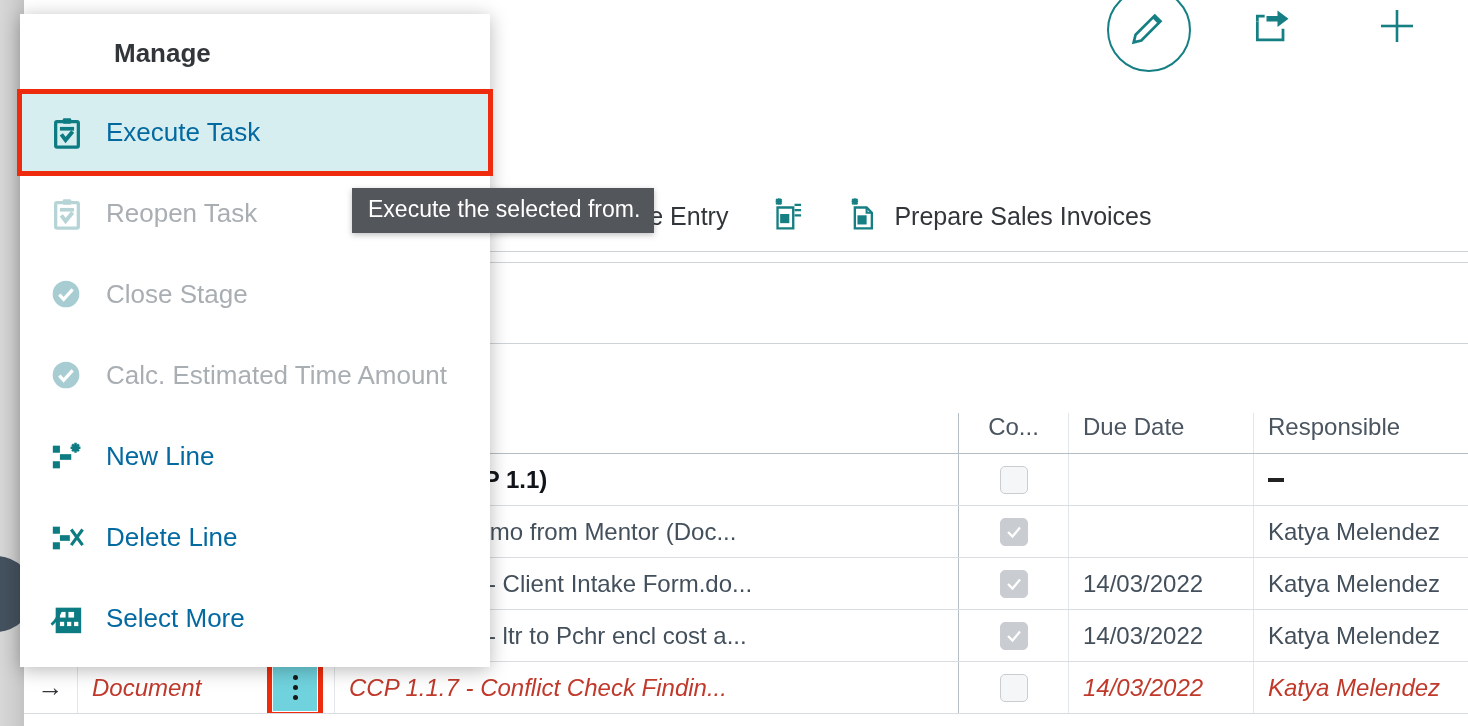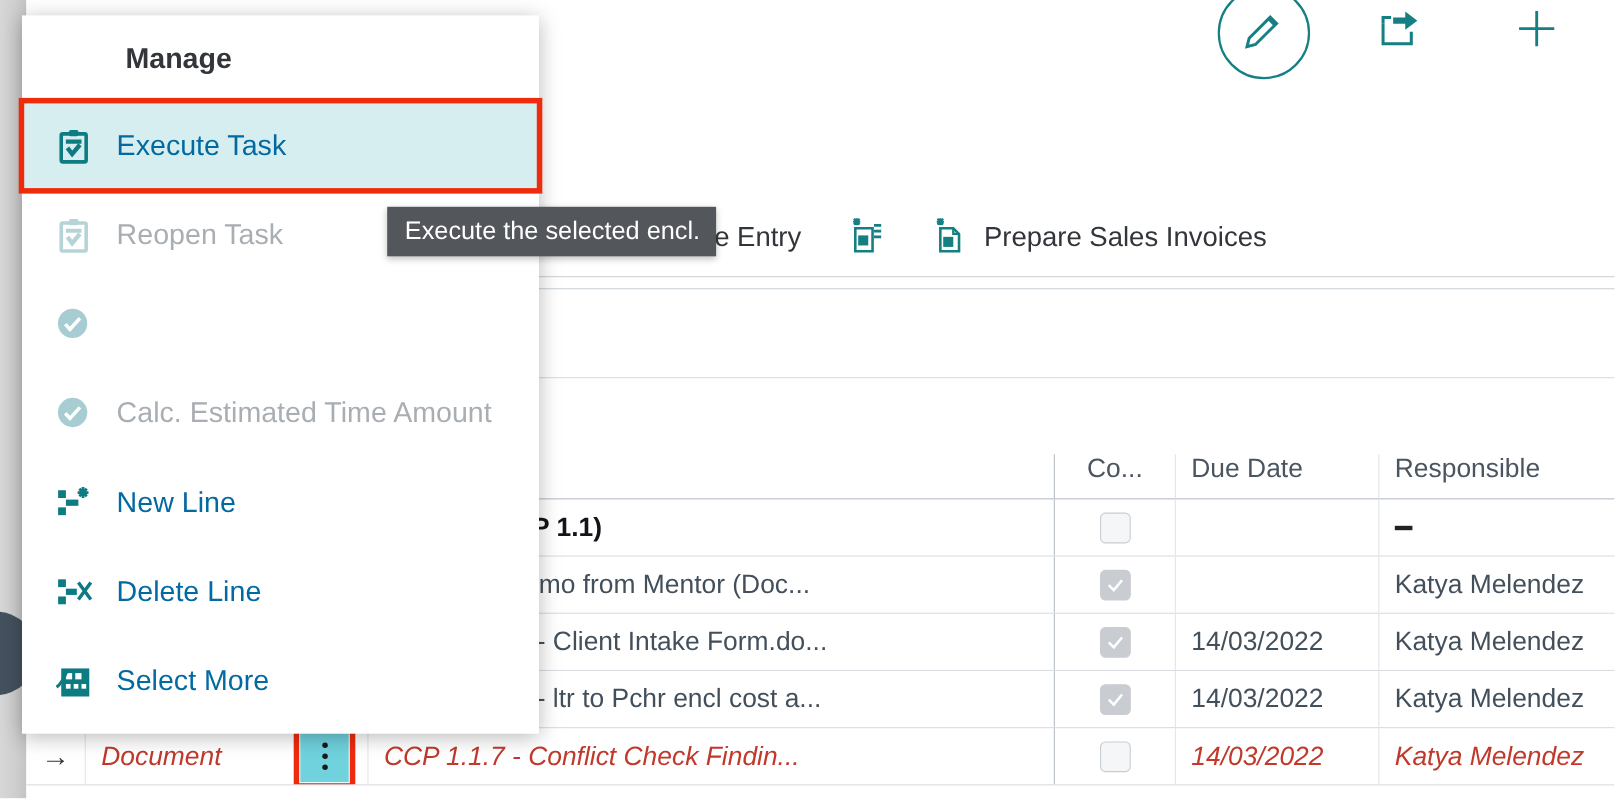--- a/index.html
+++ b/index.html
@@ -451,20 +451,21 @@
       <span class="pi-label">Reopen Task</span>
     </div>
 
     <div class="pop-item disabled">
       <span class="pi-icon">
         <svg width="32" height="32" viewBox="0 0 24 24">
           <circle cx="12" cy="12" r="10" fill="#a7cdd3"></circle>
           <path d="M7 12.5l3.2 3.5L17 8.5" stroke="#ffffff" stroke-width="2.4" fill="none"></path>
         </svg>
       </span>
+      <span class="pi-label">Close Stage</span>
     </div>
 
     <div class="pop-item disabled">
       <span class="pi-icon">
         <svg width="32" height="32" viewBox="0 0 24 24">
           <circle cx="12" cy="12" r="10" fill="#a7cdd3"></circle>
           <path d="M7 12.5l3.2 3.5L17 8.5" stroke="#ffffff" stroke-width="2.4" fill="none"></path>
         </svg>
       </span>
       <span class="pi-label">Calc. Estimated Time Amount</span>
@@ -503,15 +504,15 @@
           <rect x="7" y="14" width="3" height="3" fill="#ffffff"></rect>
           <rect x="12" y="14" width="3" height="3" fill="#ffffff"></rect>
           <rect x="17" y="14" width="3" height="3" fill="#ffffff"></rect>
           <path d="M1 16c3-2 5-6 7-11" stroke="#0c7b82" stroke-width="2"></path>
         </svg>
       </span>
       <span class="pi-label">Select More</span>
     </div>
   </div>
 
-  <div class="tooltip">Execute the selected encl.</div>
+  <div class="tooltip">Execute the selected from.</div>
 
 </div>
 
 </body></html>

